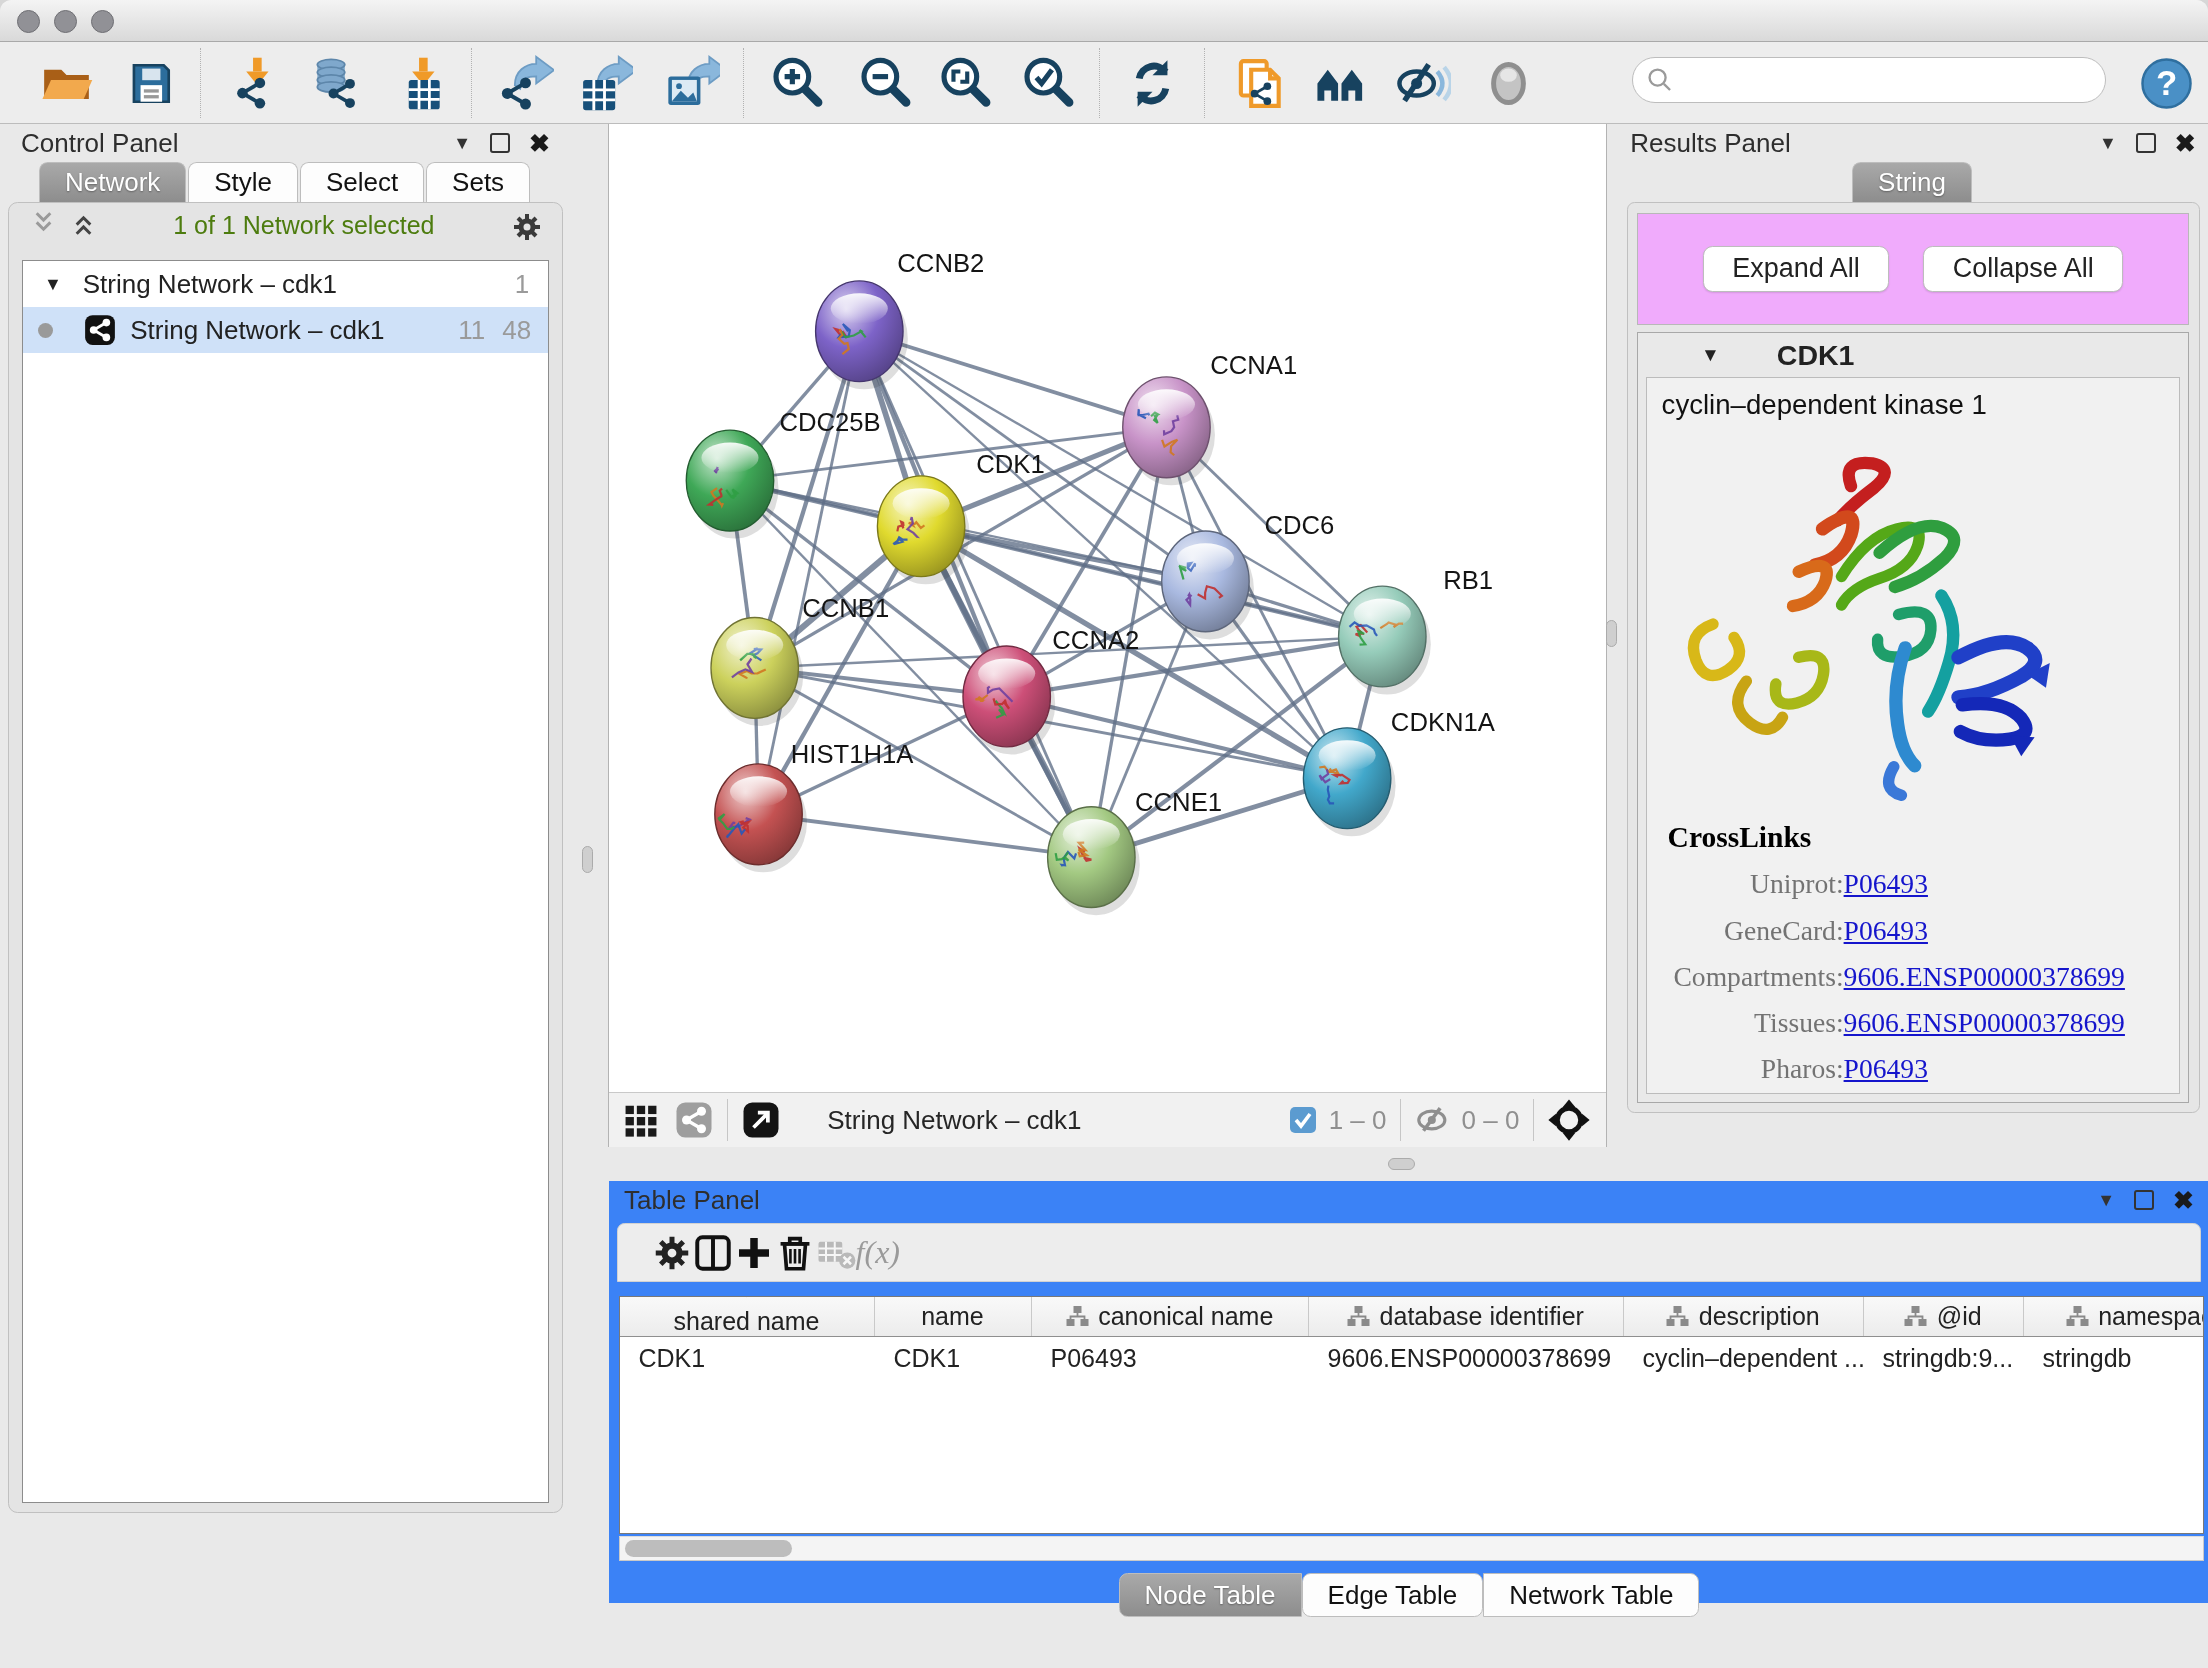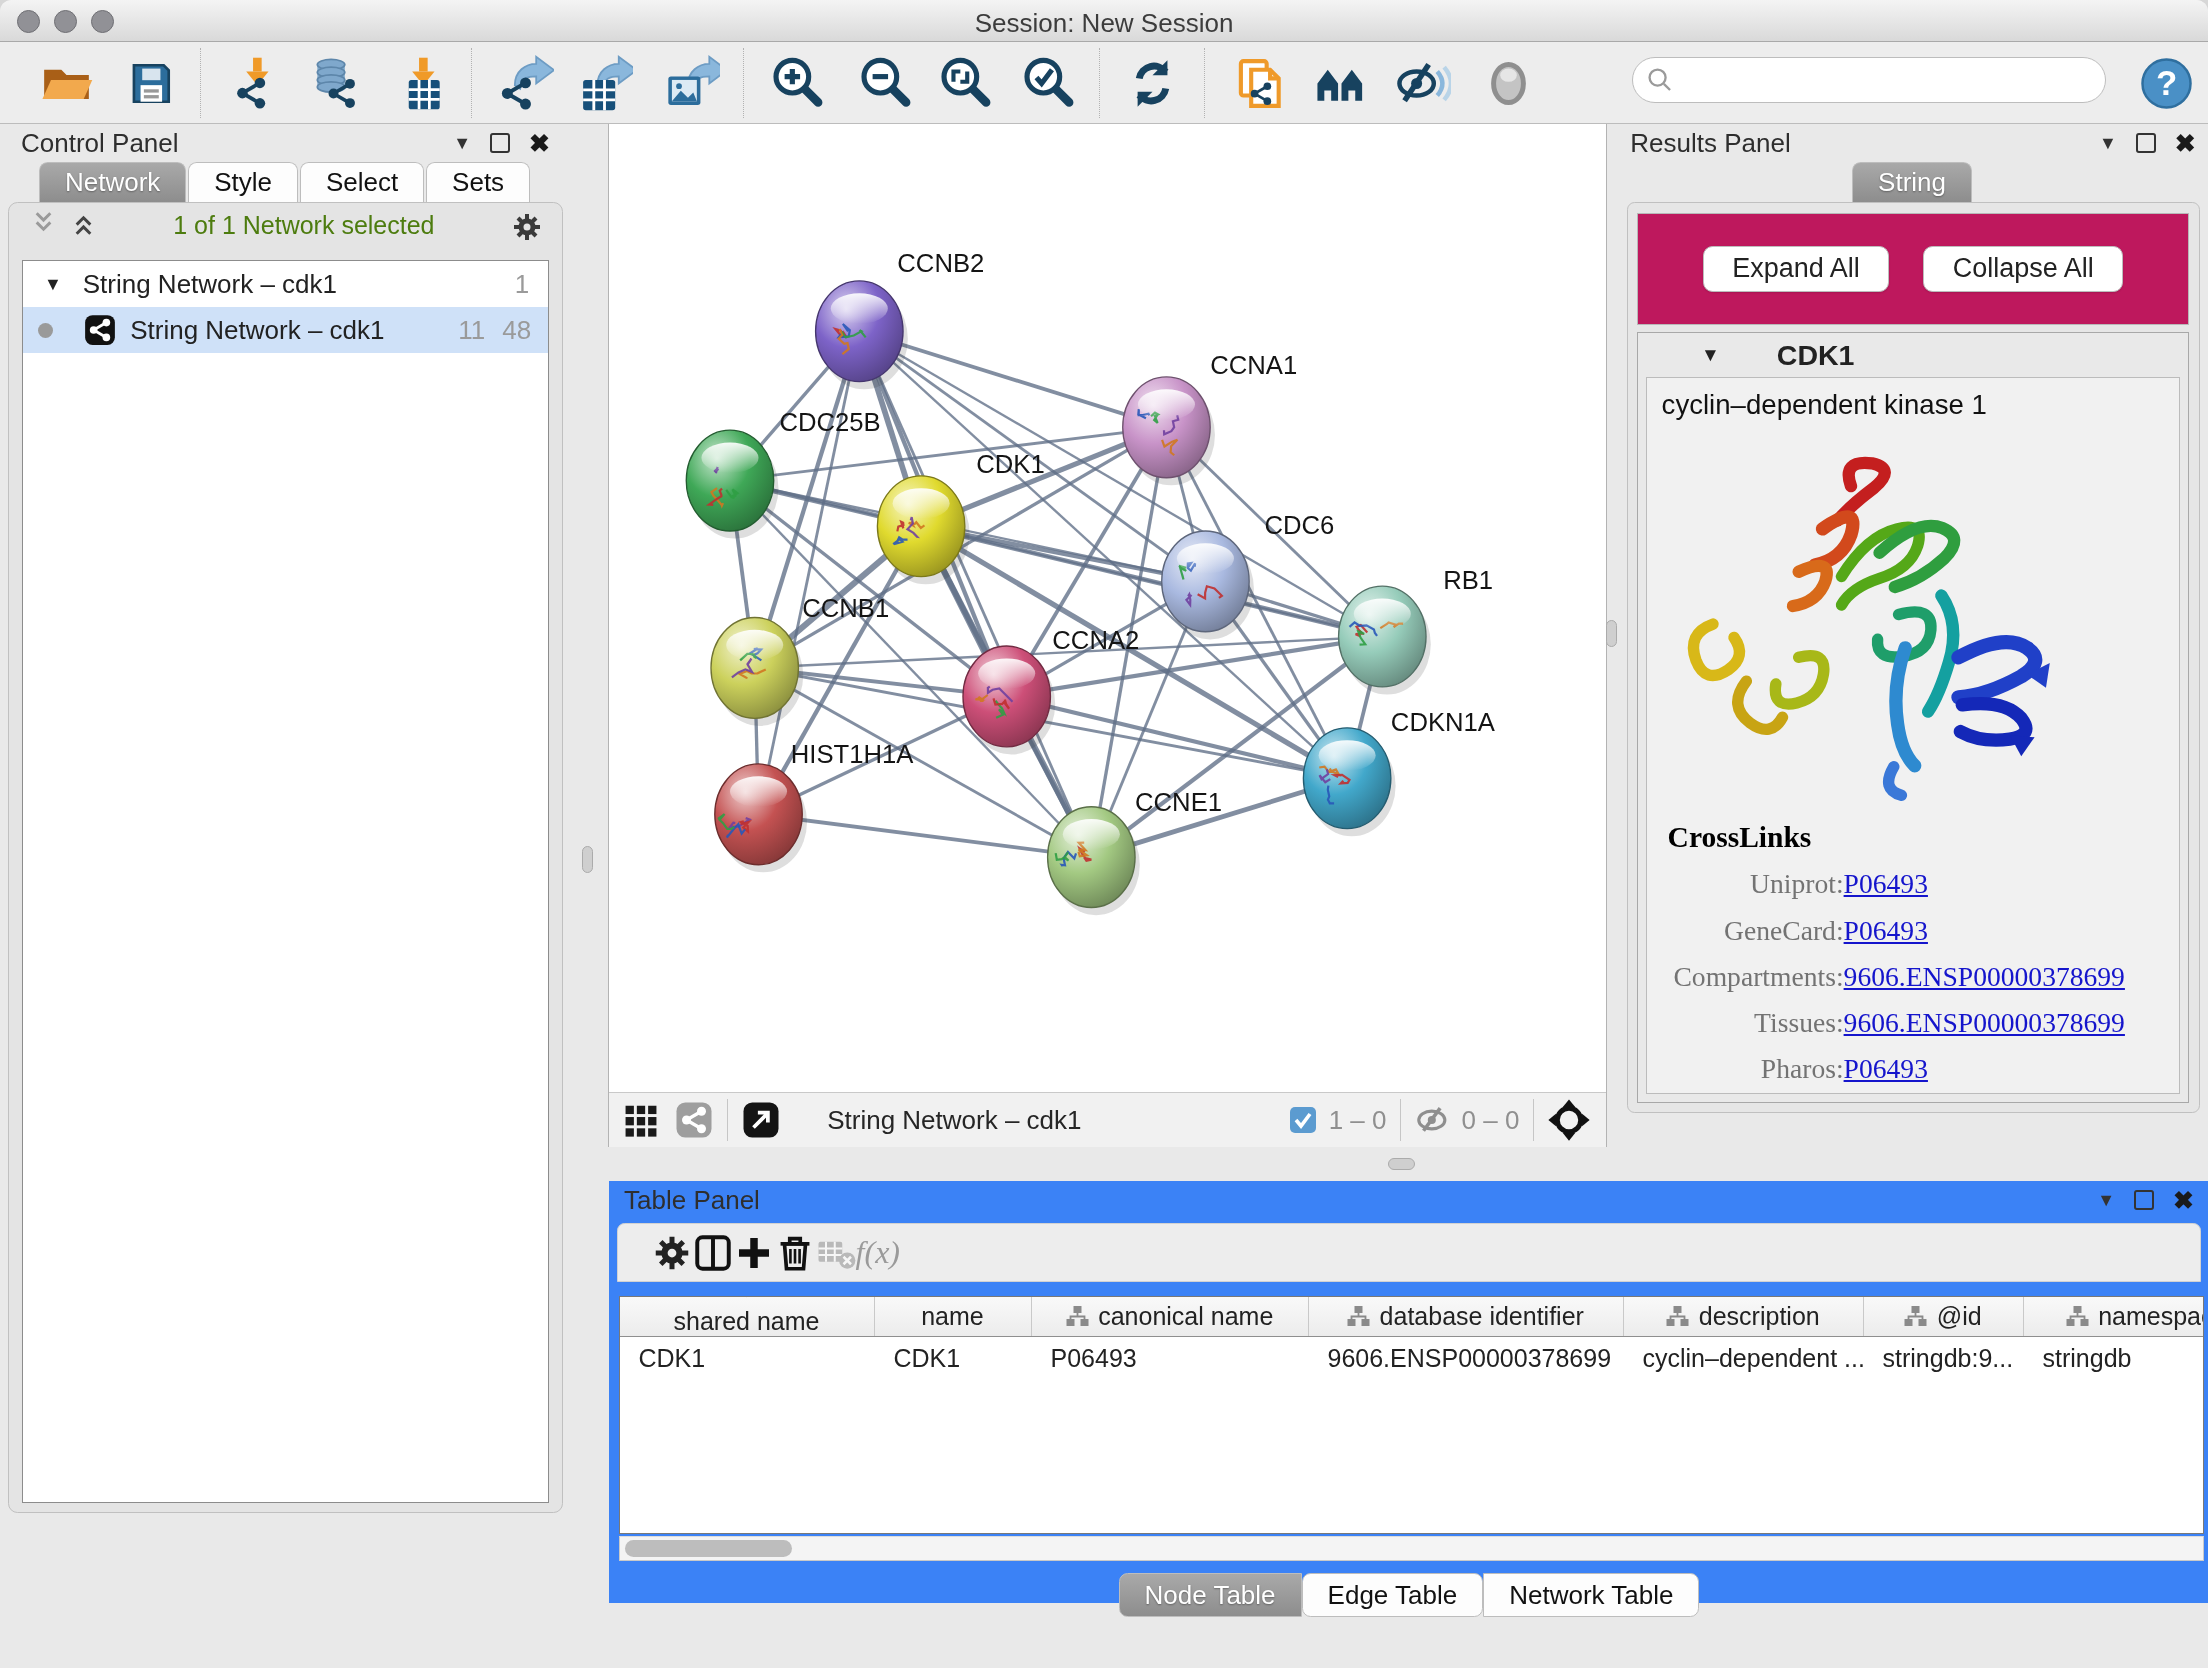--- a/index.html
+++ b/index.html
@@ -55,21 +55,21 @@
     border-top:1px solid #c9c9c9;display:flex;align-items:center;font-size:26px;color:#262626;}
   .nb-sep{width:0;height:42px;border-left:1.4px solid #c6c6c6;margin:0 13.3px;}
   .nb-cnt{color:#8f8f8f;margin-left:9.5px;}
   #h-splitter{left:608px;top:1147px;width:999px;height:34px;background:#e9e9e9;}
   .split-handle{background:#cfcfcf;border:1px solid #ababab;border-radius:7.6px;}
   
   #results-panel{left:1617px;top:124px;width:592px;height:1058px;background:#e9e9e9;}
   #rp-outer{position:absolute;left:9.5px;top:78px;width:573px;height:911px;
     background:#e6e6e6;border:1px solid #c0c0c0;border-radius:7.6px;}
   #rp-buttons{position:absolute;left:9.5px;top:9.5px;right:9.5px;height:112px;
-    border:1px solid #b8b8b8;background:#be185d;display:flex;align-items:center;justify-content:center;gap:34px;}
+    border:1px solid #b8b8b8;background:#f0abfc;display:flex;align-items:center;justify-content:center;gap:34px;}
   .rp-btn{height:46px;padding:0 28.5px;background:#fff;border:1.4px solid #bdbdbd;border-radius:9.5px;
     font-size:27px;display:flex;align-items:center;box-shadow:0 1px 1.9px rgba(0,0,0,.12);}
   #rp-content{position:absolute;left:9.5px;top:129px;right:9.5px;bottom:9.5px;
     border:1px solid #a8a8a8;background:#e9e9e9;}
   #rp-entry-head{height:44px;display:flex;align-items:center;}
   #rp-entry-head .tri{margin-left:63px;font-size:19px;}
   #rp-entry-head .nm{margin-left:57px;font-size:28.5px;font-weight:bold;}
   #rp-inner{position:absolute;left:7.6px;right:7.6px;top:44px;bottom:7.6px;background:#f1f1f1;
     border:1px solid #bcbcbc;overflow:hidden;}
   #rp-desc{font-size:27.6px;color:#111;margin:11.4px 0 0 15px;}
@@ -149,21 +149,20 @@
     </g>
   </defs>
 </svg>
 
 <div id="app">
 
   <div id="titlebar" class="abs">
     <div class="tl-circle" style="left:17px"></div>
     <div class="tl-circle" style="left:54px"></div>
     <div class="tl-circle" style="left:91px"></div>
-    <div id="win-title">Session: New Session</div>
   </div>
 
   <div id="toolbar" class="abs">
     <div class="tbtn" style="left:37px">
       <svg width="55" height="55" viewBox="0 0 32 32">
         <path d="M3 8h10l3 3h13v14H3z" fill="#a95f17"></path>
         <path d="M7 14h24l-5 11H2z" fill="#f2a94d"></path>
       </svg>
     </div>
     <div class="tbtn" style="left:121px">

